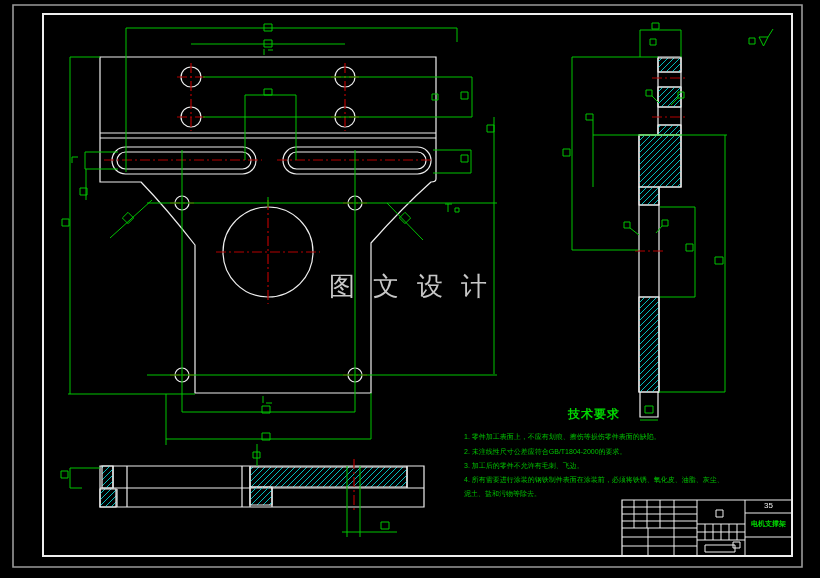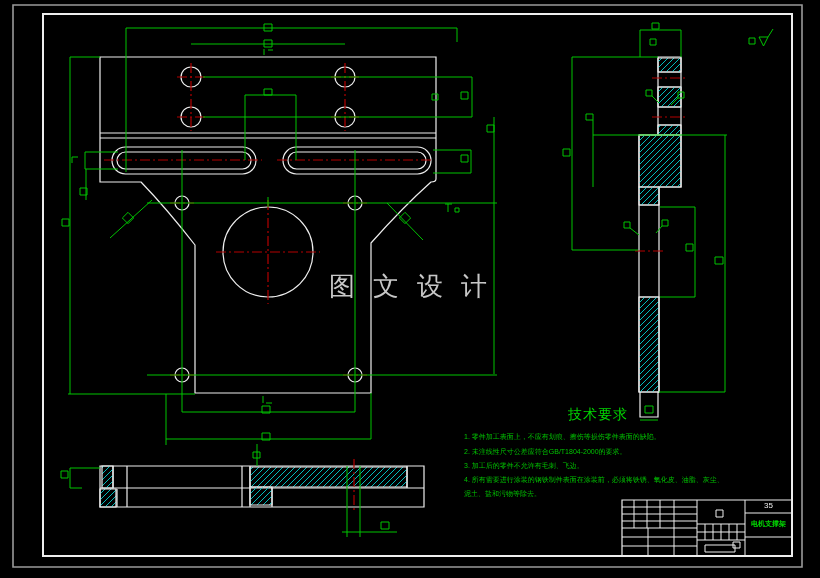--- a/index.html
+++ b/index.html
@@ -14,21 +14,21 @@
   .w{stroke:var(--white);stroke-width:1.2;fill:none;}
   .w-thin{stroke:var(--white);stroke-width:1;fill:none;}
   .g{stroke:var(--green);stroke-width:1;fill:none;}
   .r{stroke:var(--red);stroke-width:1.2;fill:none;stroke-dasharray:10 3 2 3;}
   .hatch{fill:url(#hatch);stroke:var(--white);stroke-width:1.2;}
   .frame-outer{stroke:var(--gray);stroke-width:1.6;fill:none;}
   .frame-inner{stroke:var(--white);stroke-width:2;fill:none;}
   .txt{position:absolute;white-space:nowrap;}
   .watermark{left:329px;top:269px;font-size:26px;letter-spacing:18px;
     color:var(--watermark);font-family:"DejaVu Serif","Liberation Serif",serif;opacity:.92;}
-  .tech-title{left:568px;top:406px;font-size:14px;letter-spacing:1px;color:var(--titlegreen);font-weight:normal;}
+  .tech-title{left:568px;top:406px;font-size:12px;letter-spacing:1px;color:var(--titlegreen);font-weight:bold;}
   .tech-line{left:464px;font-size:7px;color:var(--green);letter-spacing:0;}
   .tb-material{left:745px;top:501px;width:47px;text-align:center;font-size:8px;color:var(--white);}
   .tb-name{left:745px;top:519px;width:47px;text-align:center;font-size:7px;font-weight:bold;color:var(--titlegreen);}
 </style>
 </head>
 <body>
 
 <div id="stage">
 
 <svg width="820" height="578" viewBox="0 0 820 578">

